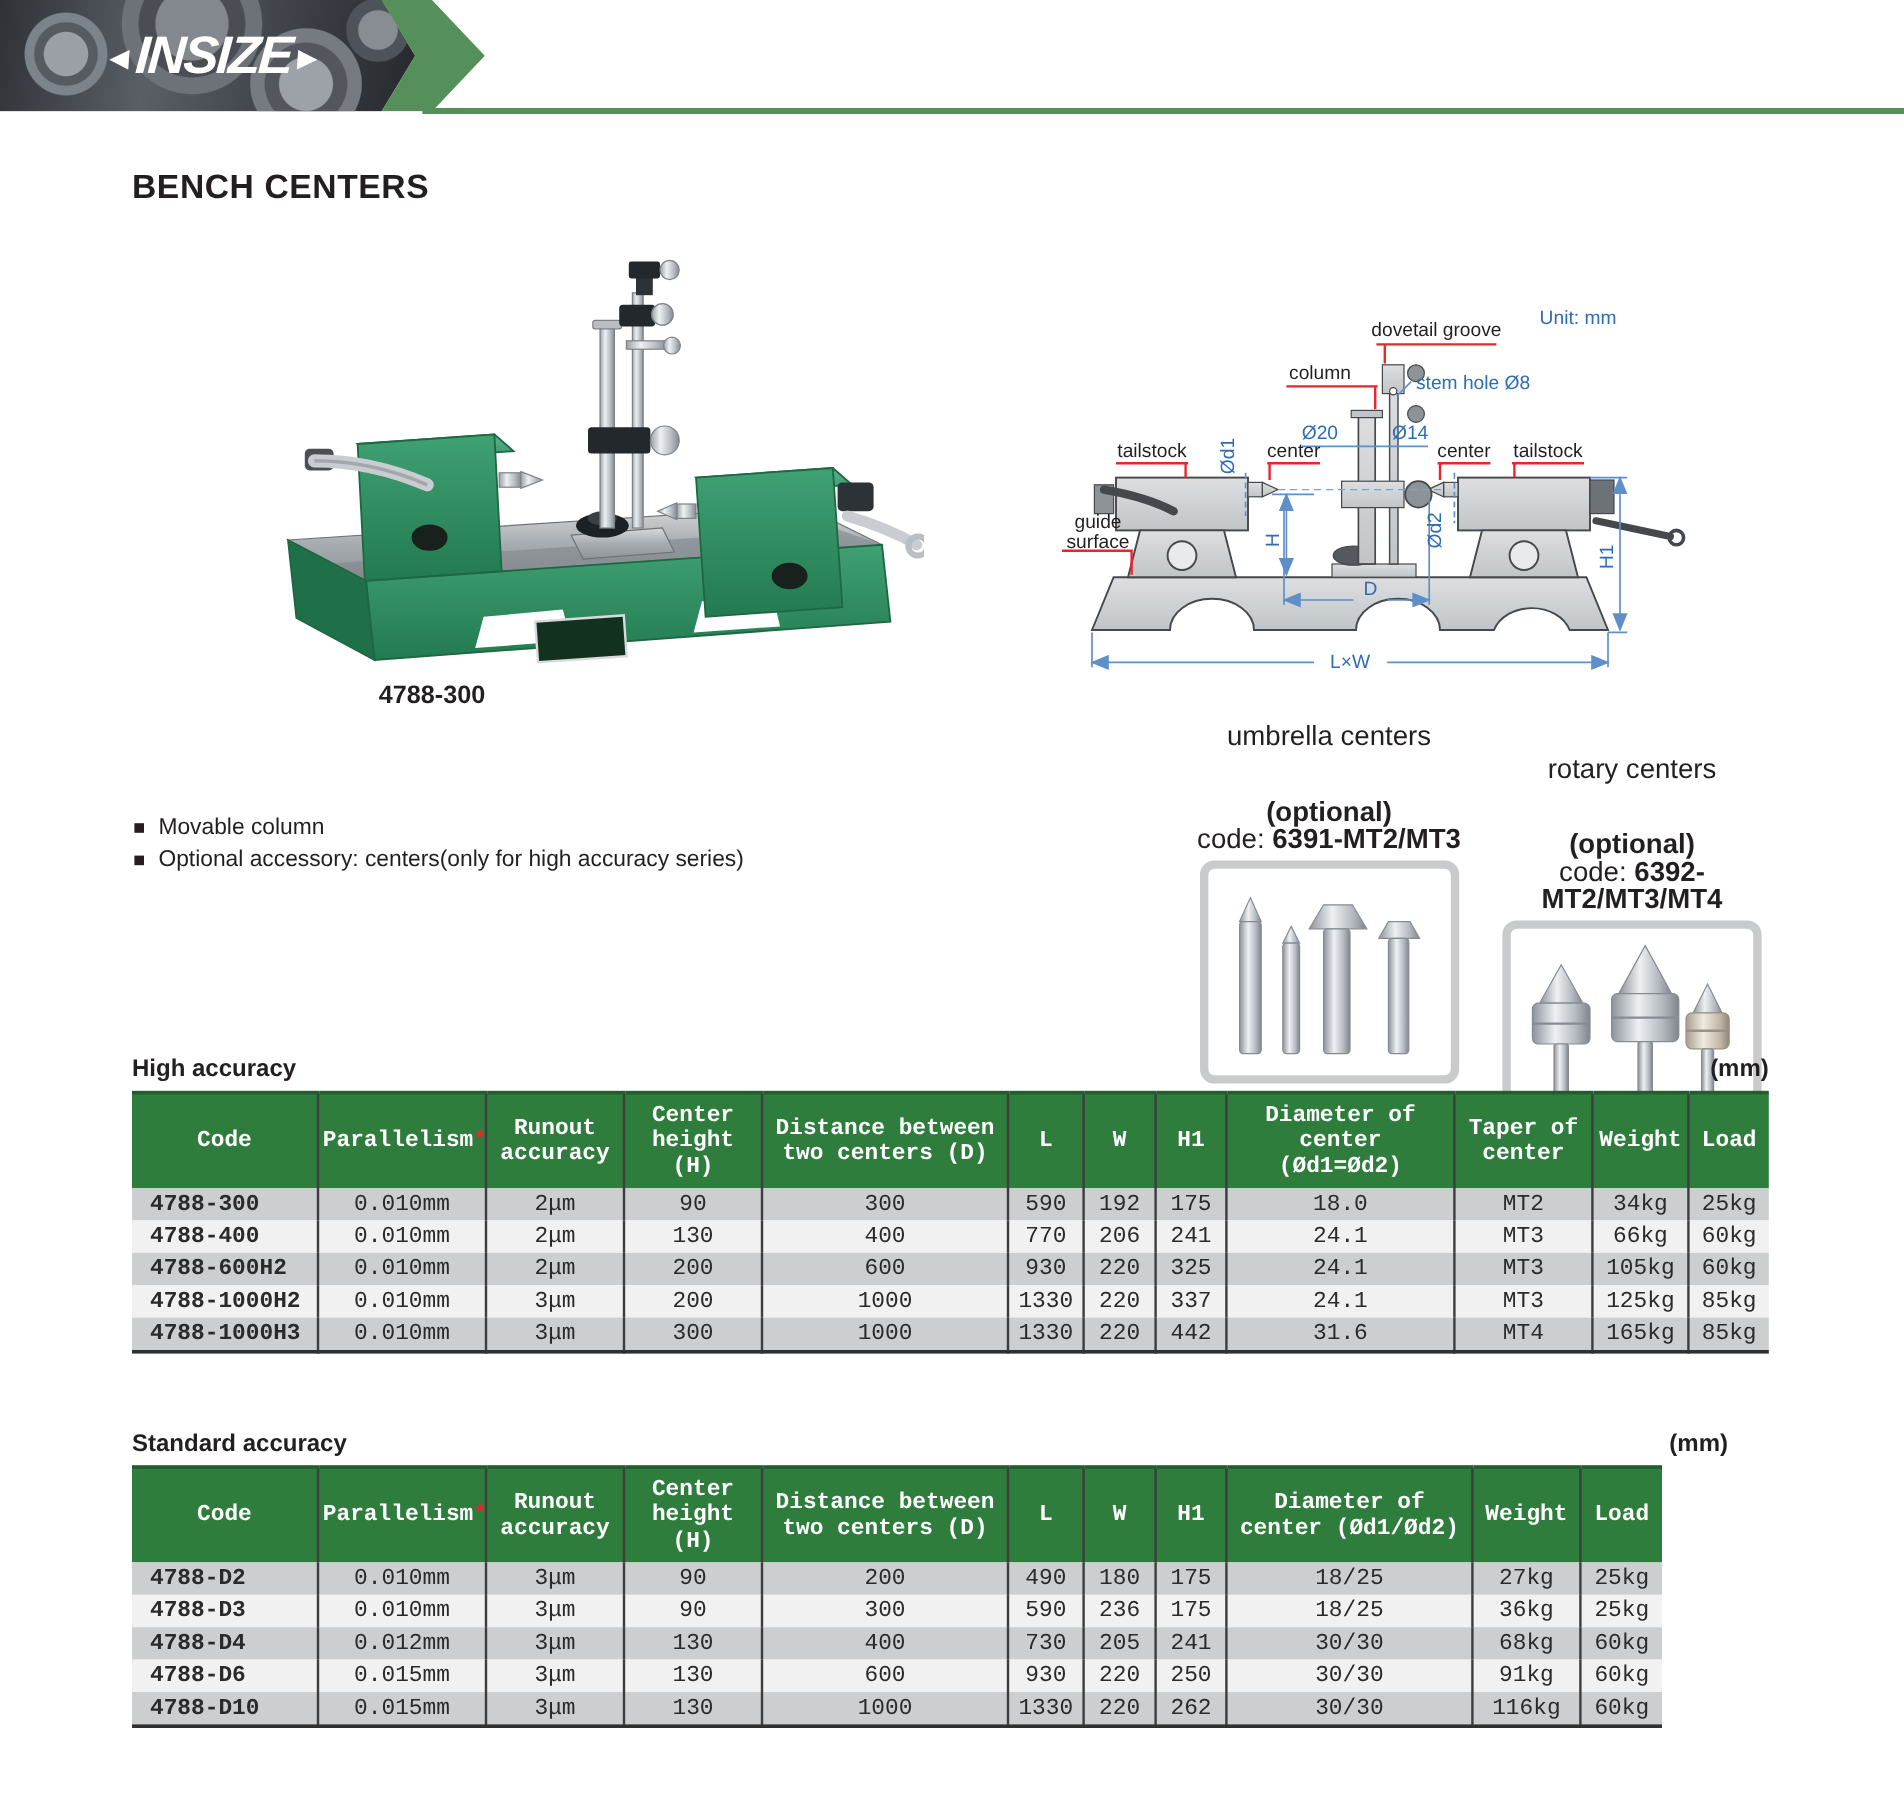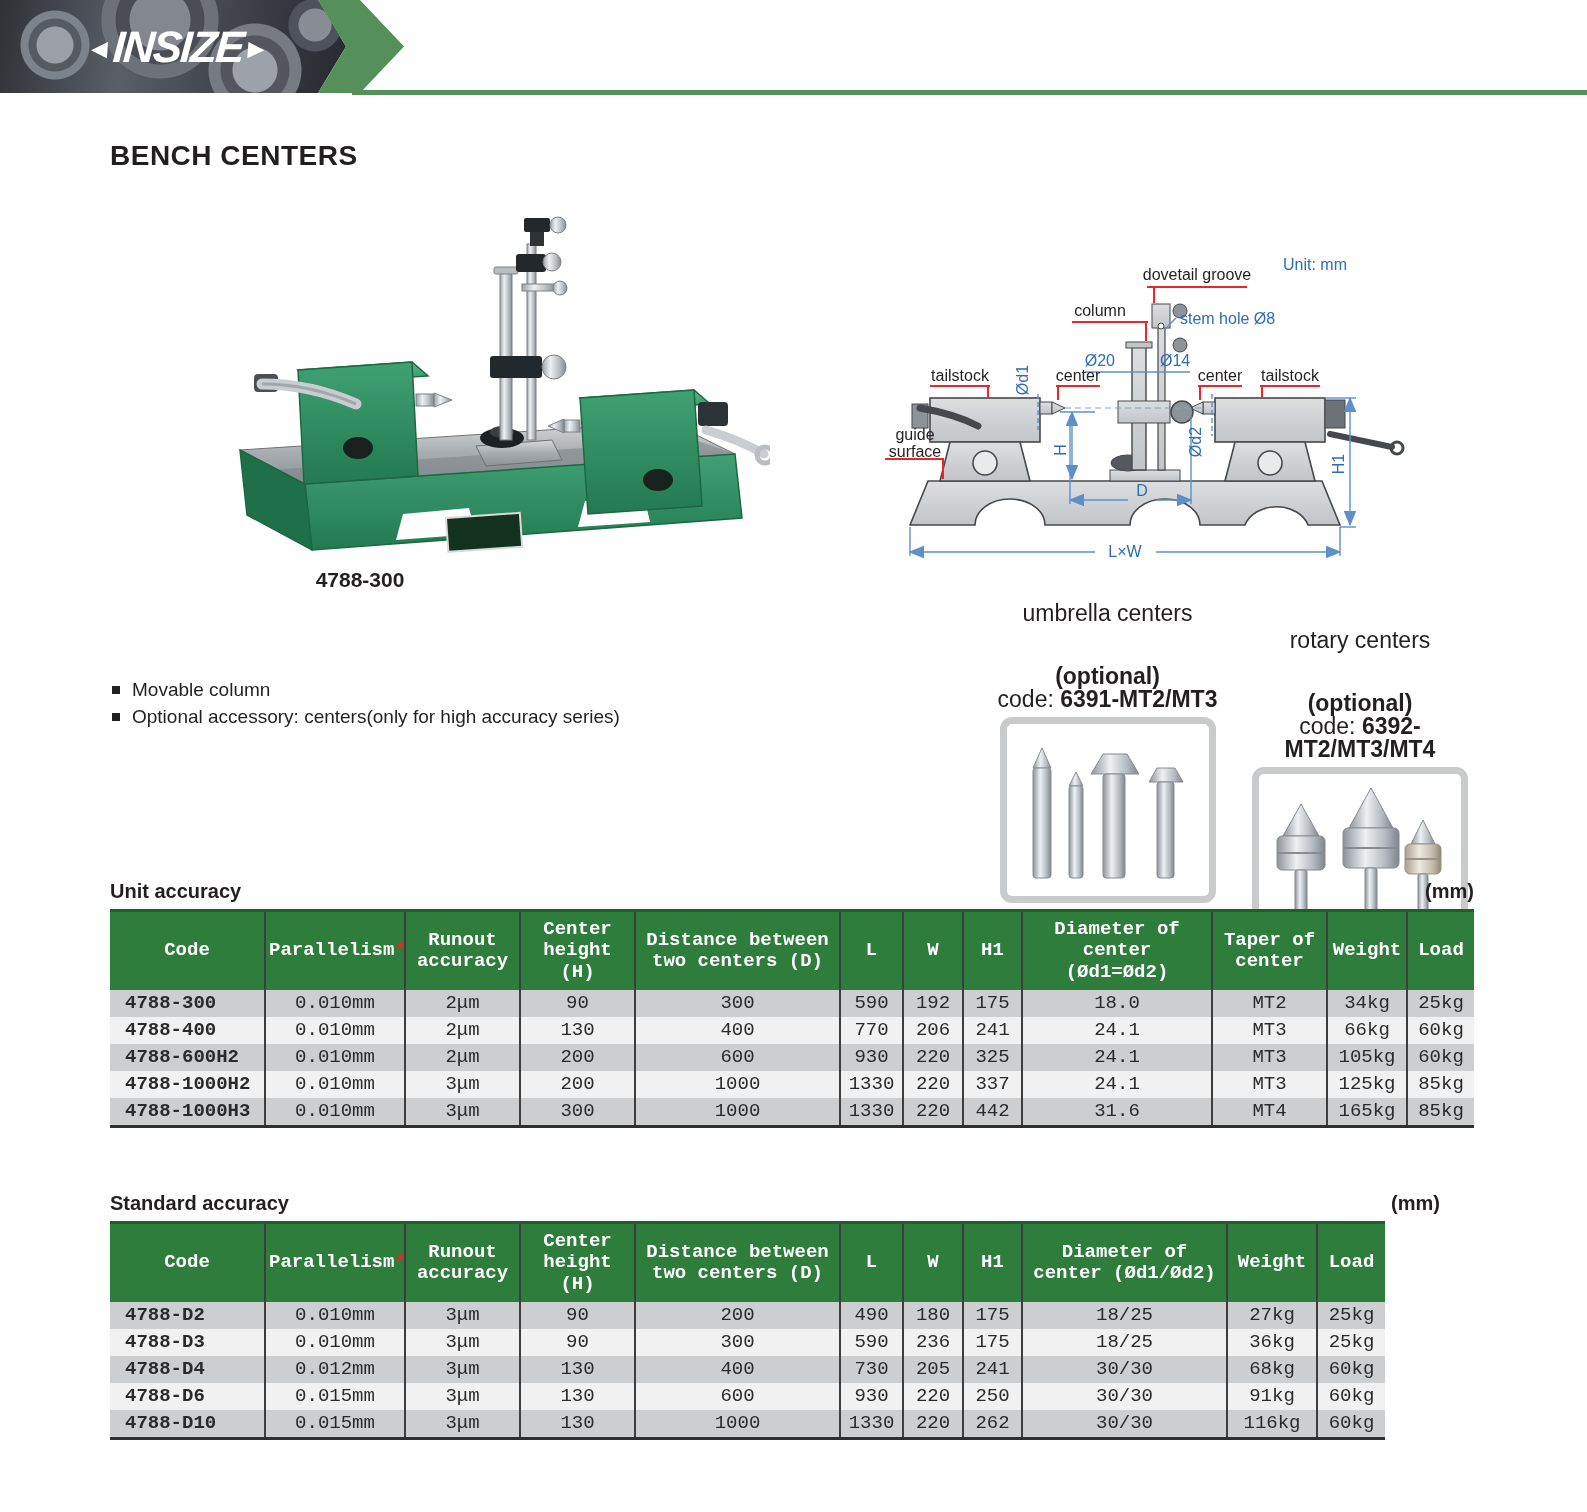--- a/index.html
+++ b/index.html
@@ -321,21 +321,21 @@
         <polygon points="152,70 164,46 176,70" fill="url(#sv3)" stroke="#868c92"></polygon>
         <rect x="146" y="70" width="36" height="30" rx="5"></rect>
           <line x1="146" y1="85" x2="182" y2="85" stroke-width="2"></line>
         <rect x="159" y="100" width="10" height="56" rx="2" fill="url(#sv3)" stroke="#868c92"></rect>
       </g>
     </svg>
   </div>
 
   <div class="section sec-high">
     <div class="sec-head">
-      <span>Unit accuracy</span>
+      <span>High accuracy</span>
       <span>(mm)</span>
     </div>
     <table class="spec">
       <colgroup>
         <col style="width:155px">
           <col style="width:140px">
           <col style="width:115px">
           <col style="width:115px">
         <col style="width:205px">
           <col style="width:63px">

